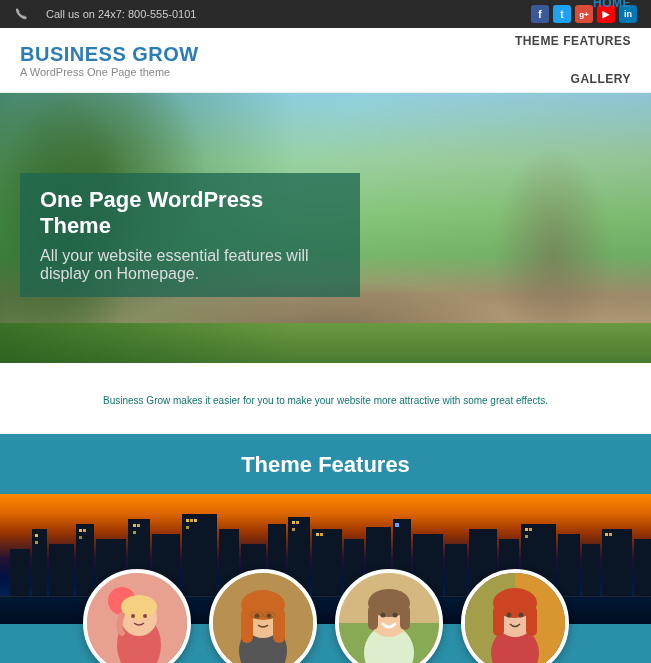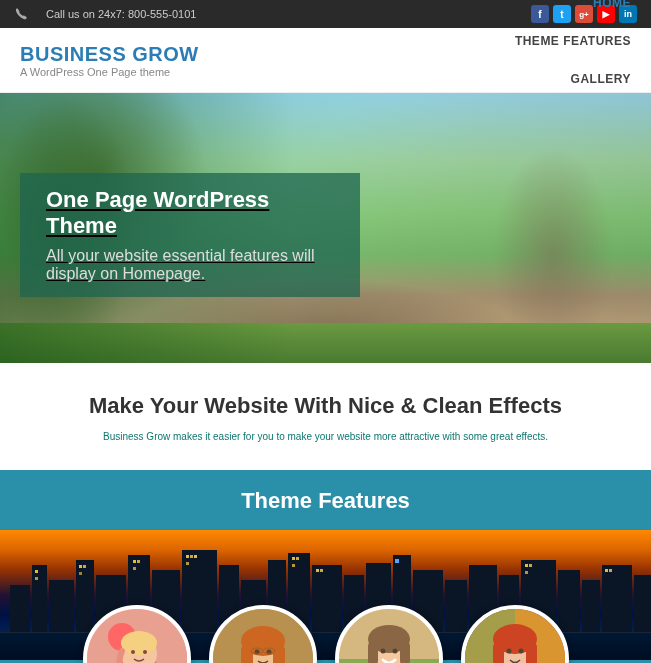--- a/index.html
+++ b/index.html
@@ -106,23 +106,22 @@
       top: 0; left: 0;
       width: 45%;
       height: 100%;
       background: linear-gradient(to right, rgba(20,80,20,0.55), transparent);
     }
     .hero-text-box {
       position: absolute;
       top: 80px;
       left: 20px;
       background: rgba(30,100,80,0.75);
-      padding: 14px 26px;
+      padding: 14px 20px;
       max-width: 340px;
-      text-decoration: underline;
     }
     .hero-heading {
       font-size: 22px;
       font-weight: bold;
       color: #fff;
       margin-bottom: 8px;
     }
     .hero-subtext {
       font-size: 16px;
       color: #ddd;
@@ -257,21 +256,20 @@
     background:linear-gradient(to top, #4a7a30, #6a9a40);"></div>
 
   <div class="hero-overlay"></div>
   <div class="hero-text-box">
     <div class="hero-heading">One Page WordPress Theme</div>
     <div class="hero-subtext">All your website essential features will display on Homepage.</div>
   </div>
 </div>
 
 <div class="mid-section">
-  <div class="mid-title">Make Your Website With Nice &amp; Clean Effects</div>
   <div class="mid-desc">Business Grow makes it easier for you to make your website more attractive with some great effects.</div>
 </div>
 
 <div class="theme-features">
   <div class="theme-features-title">Theme Features</div>
 
   <div class="city-bar">
 
     <div style="position:absolute;top:0;left:0;width:100%;height:100%;
       background: linear-gradient(to bottom,

